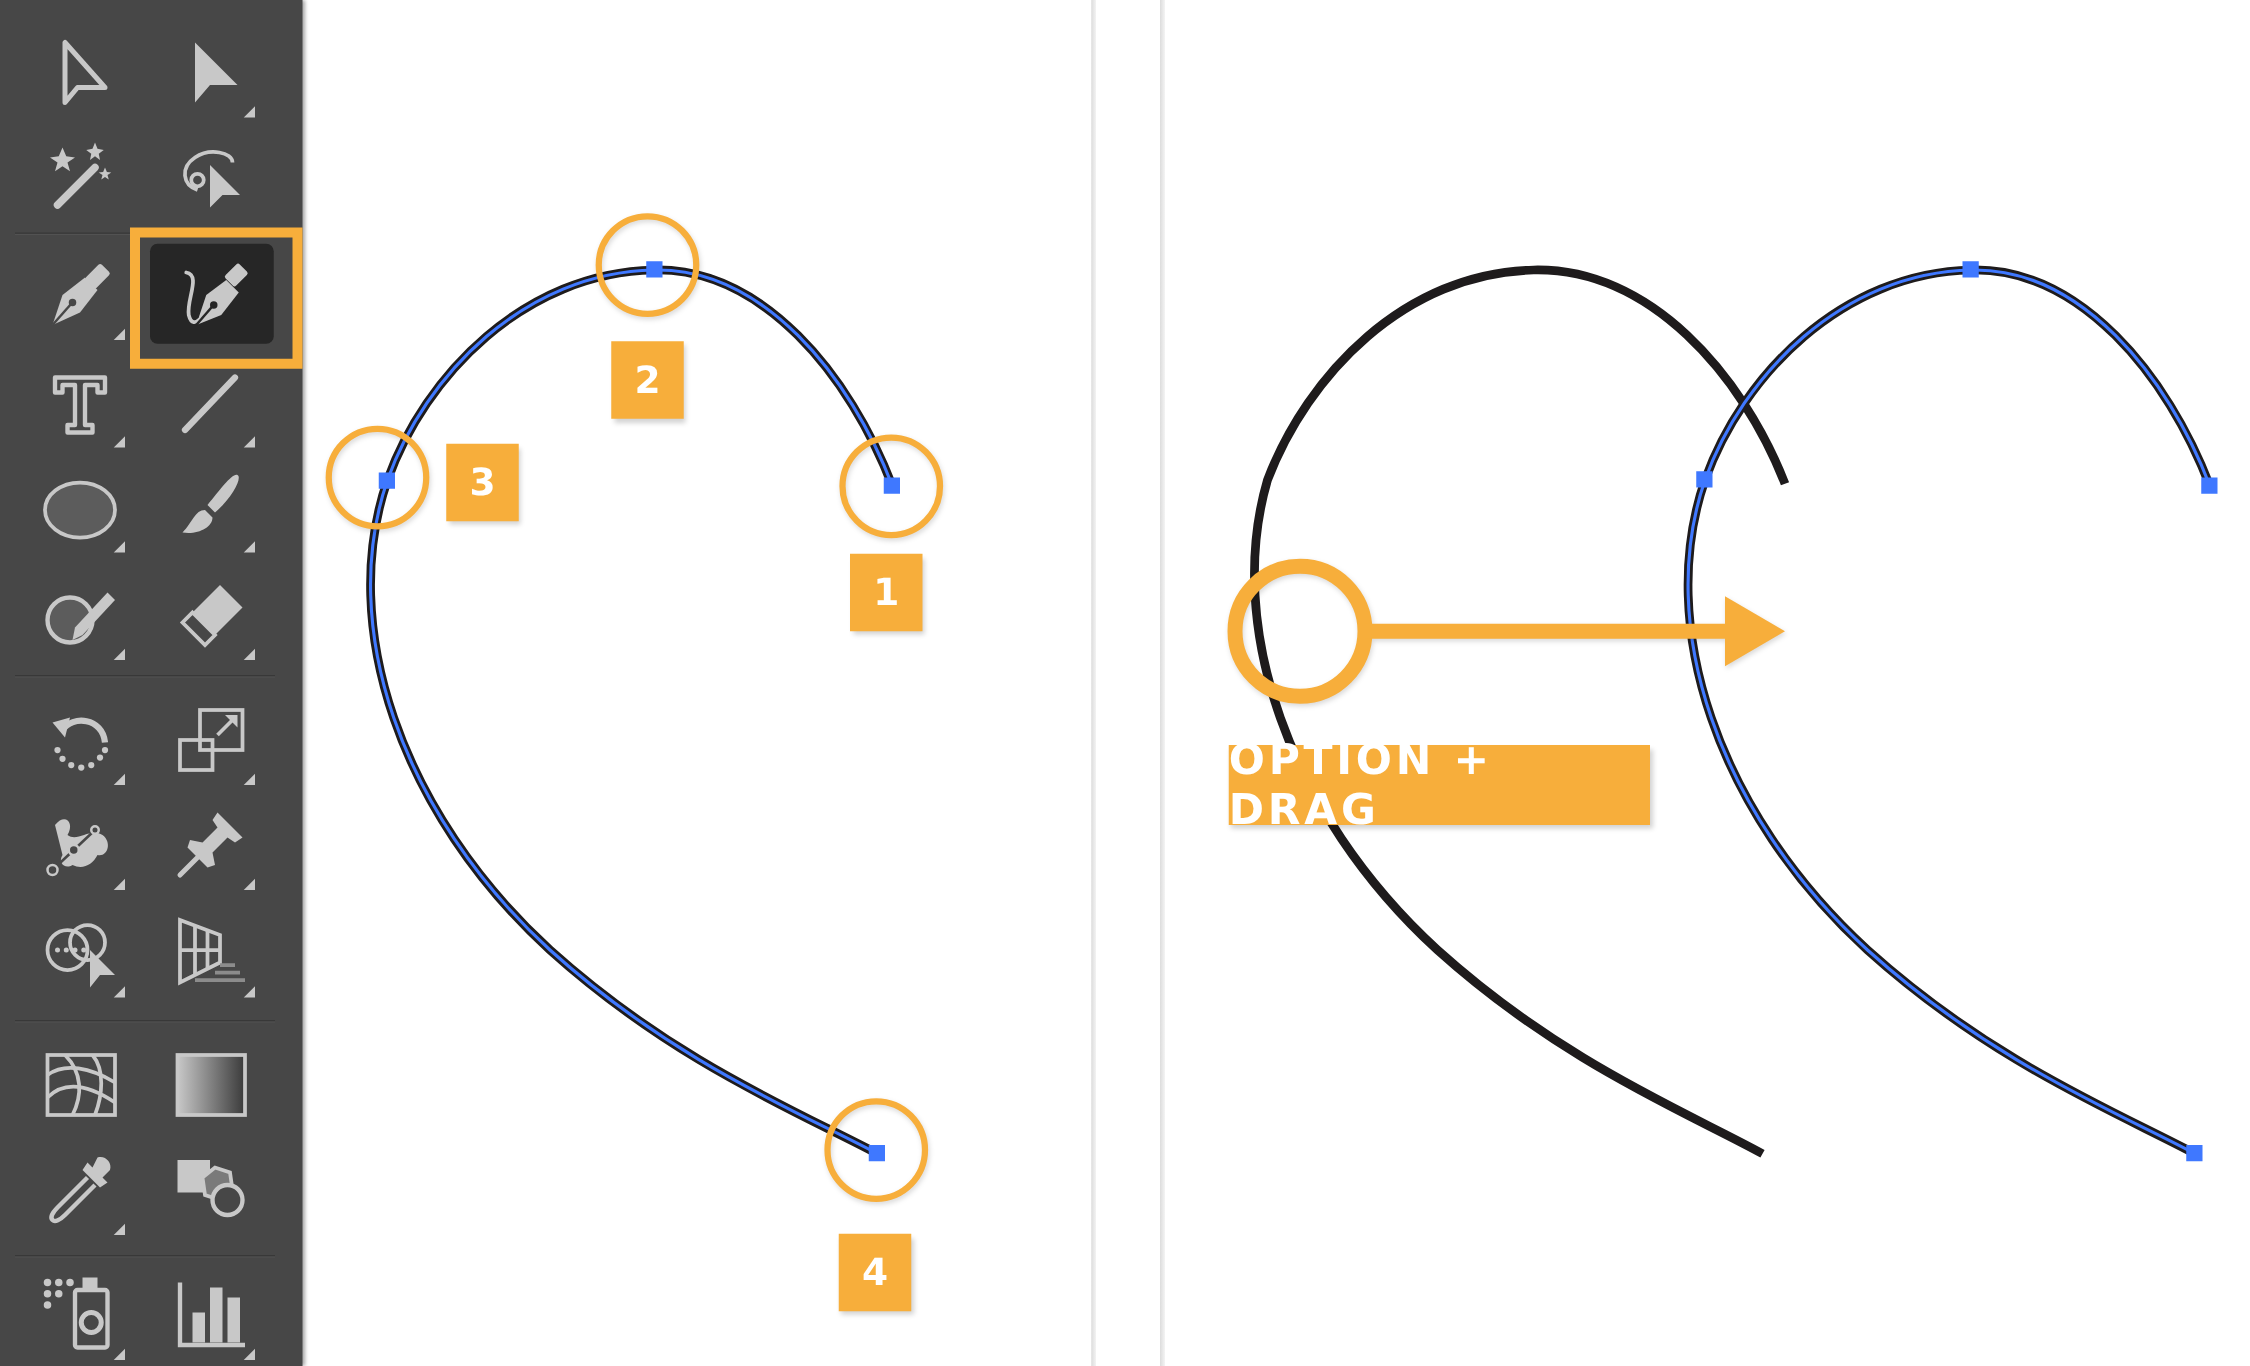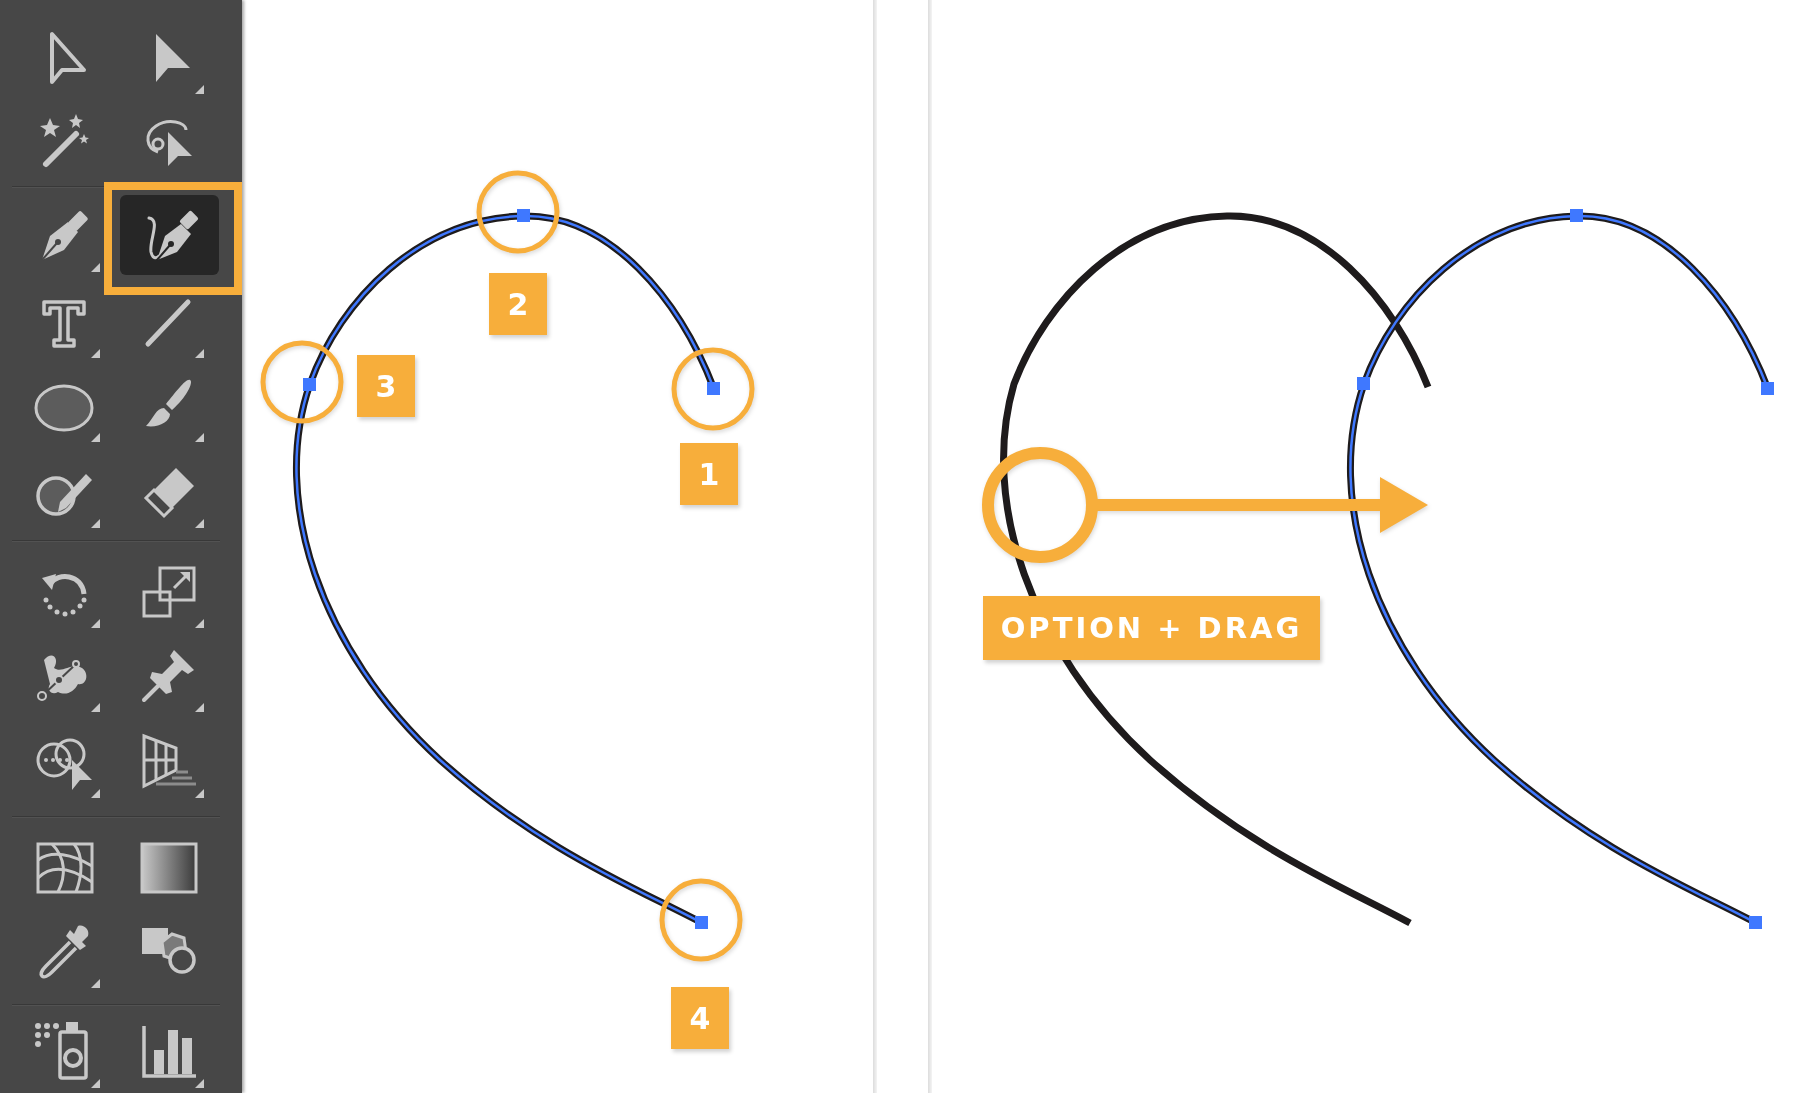--- a/index.html
+++ b/index.html
@@ -46,21 +46,21 @@
   .canvas-svg { position:absolute; left:0; top:0; width:1800px; height:1093px; }
   .num-badge {
     position:absolute; width:58px; height:62px; background:#f7ae3b;
     color:#ffffff; font-weight:bold; font-size:30px;
     display:flex; align-items:center; justify-content:center;
     box-shadow: 2px 3px 4px rgba(0,0,0,0.18);
     font-family:"DejaVu Sans", sans-serif;
   }
   .hint-label {
     position:absolute; left:983px; top:596px; width:337px; height:64px;
-    background:#f7ae3b; color:#ffffff; font-weight:bold; font-size:29px;
+    background:#f7ae3b; color:#ffffff; font-weight:bold; font-size:34px;
     letter-spacing:3px; display:flex; align-items:center; justify-content:center;
     box-shadow: 2px 3px 4px rgba(0,0,0,0.18);
     font-family:"DejaVu Sans", sans-serif;
   }
 </style>
 </head>
 <body>
 
 <div class="toolbar">
   <div class="active-tool-bg"></div>

